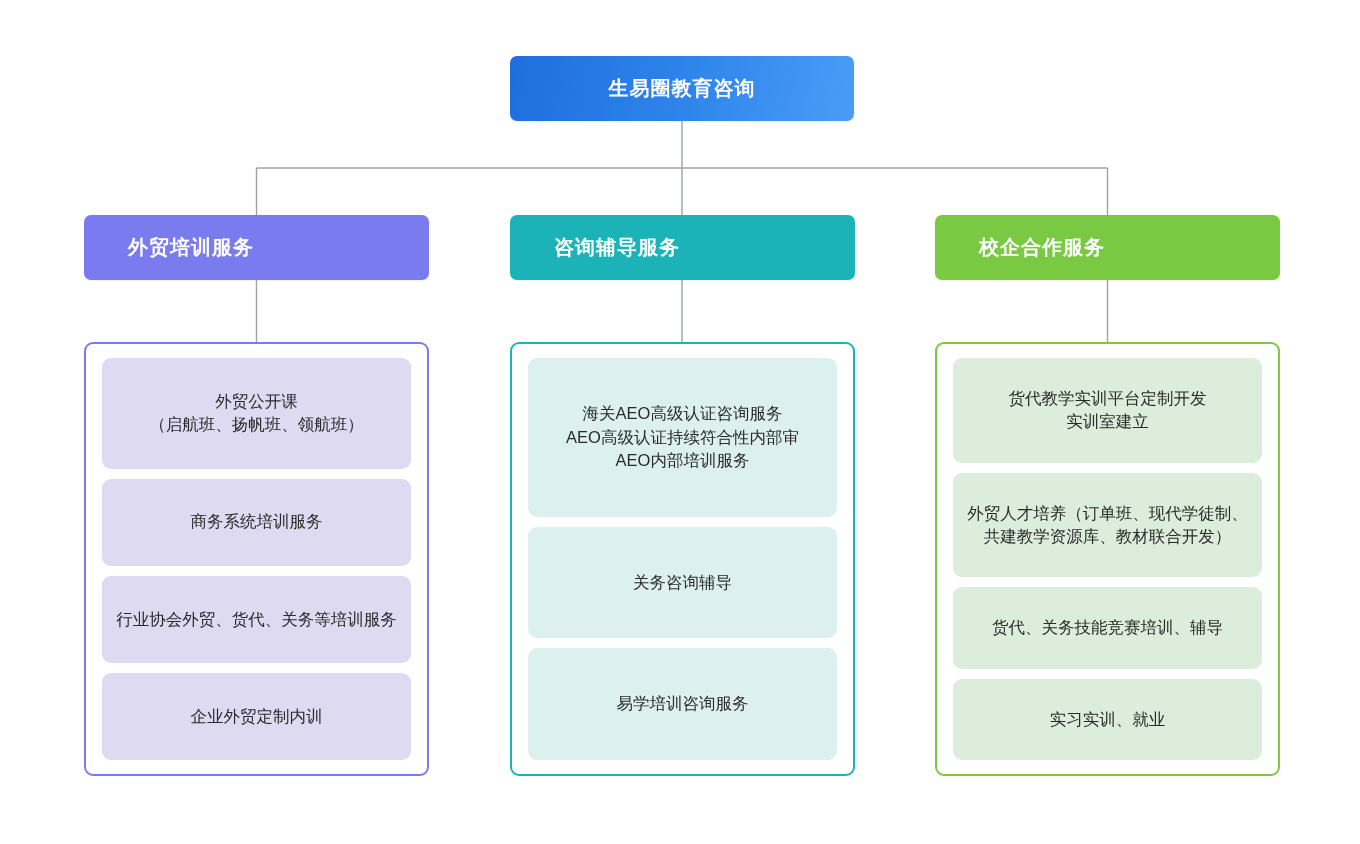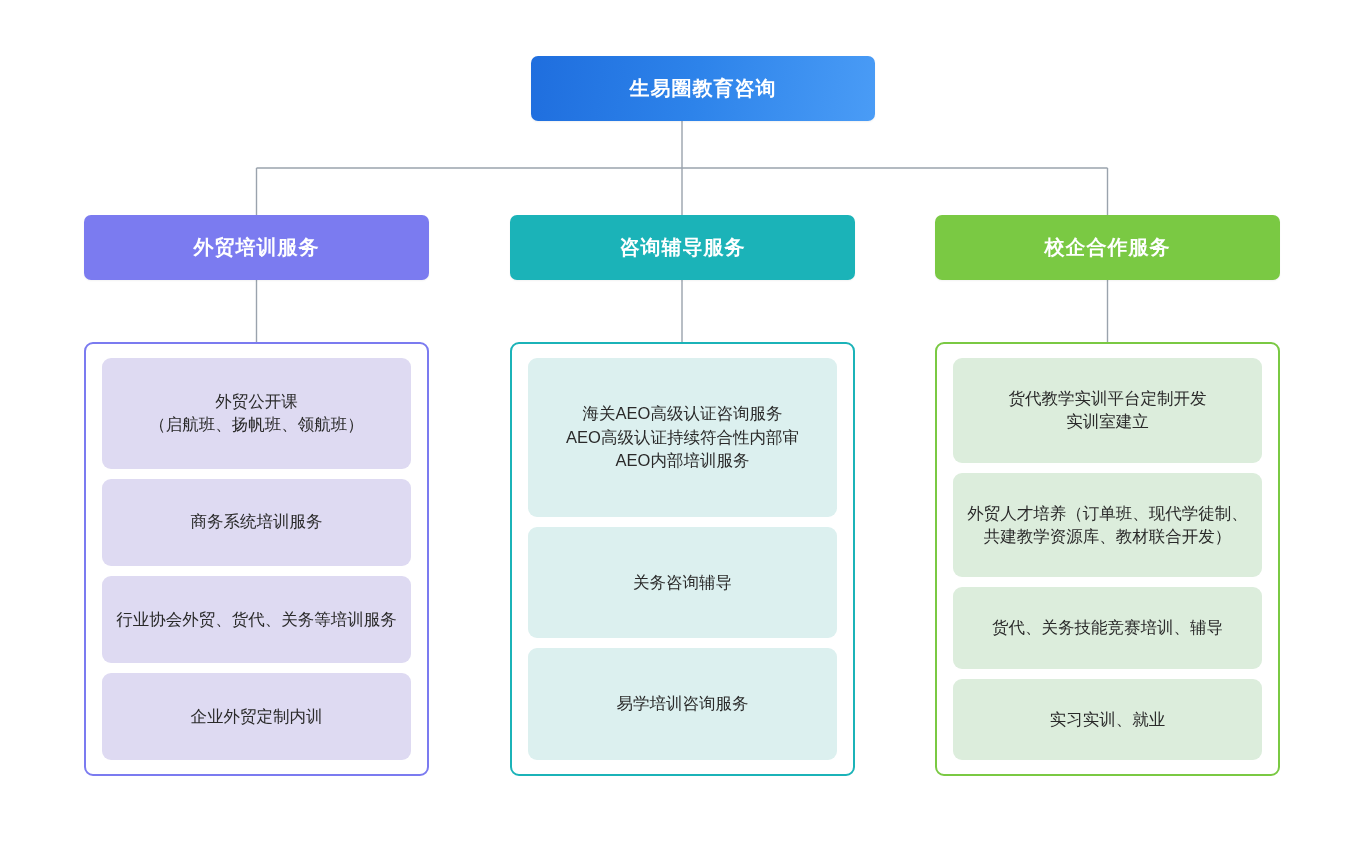--- a/index.html
+++ b/index.html
@@ -36,21 +36,20 @@
     top: 56px;
     width: 344px;
     height: 65px;
     border-radius: 7px;
     background: linear-gradient(100deg, #1f6ede 0%, #2d83ea 48%, #4a9cf6 100%);
     display: flex;
     align-items: center;
     justify-content: center;
     z-index: 3;
     box-shadow: 0 1px 2px rgba(0,0,0,0.06);
-    margin-left: 21px;
   }
   .root-node .root-label {
     color: #ffffff;
     font-size: 20px;
     font-weight: bold;
     letter-spacing: 1px;
   }
 
   
   .column {
@@ -62,22 +61,22 @@
   #column-0 { left: 84px; }
   #column-1 { left: 510px; border-radius: 25px; }
   #column-2 { left: 935px; }
 
   .category-header {
     width: 345px;
     height: 65px;
     border-radius: 7px;
     display: flex;
     align-items: center;
-    justify-content: center;
     box-shadow: 0 1px 2px rgba(0,0,0,0.05);
+    padding-left: 44px;
   }
   .category-header .cat-label {
     color: #ffffff;
     font-size: 20px;
     font-weight: bold;
     letter-spacing: 1px;
   }
 
   
   .items-panel {

